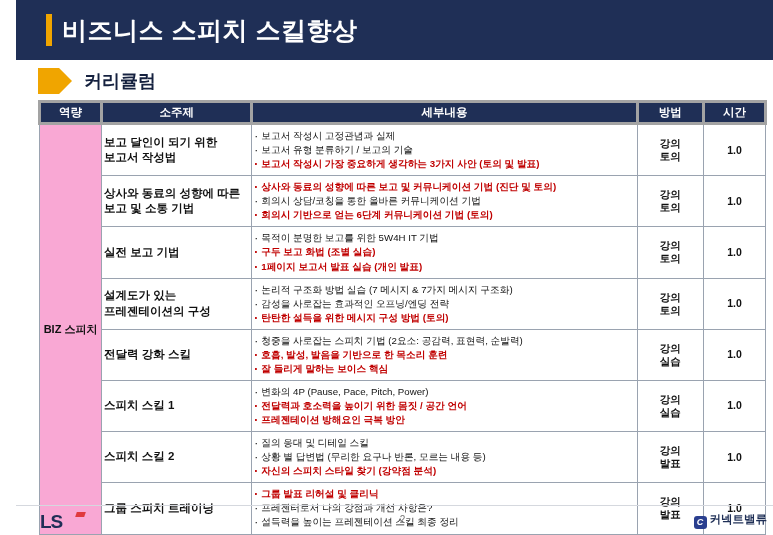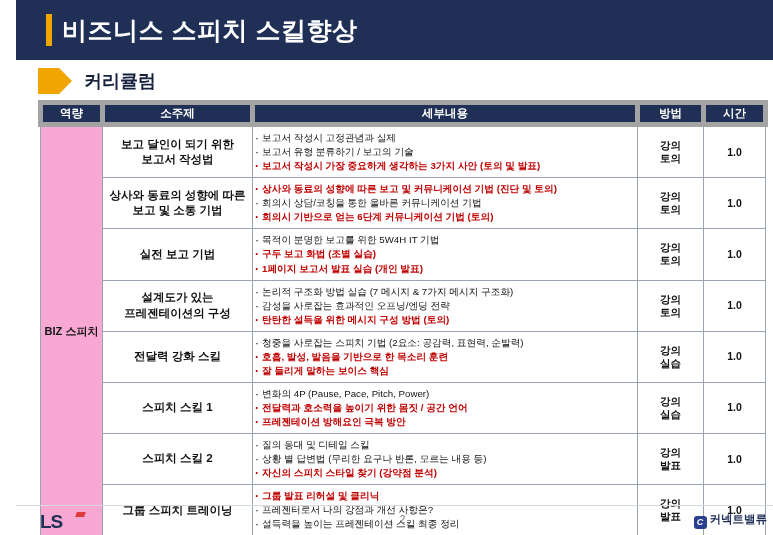--- a/index.html
+++ b/index.html
@@ -50,35 +50,35 @@
     table-layout:fixed;
   }
   .tbl th, .tbl td {
     border:1px solid #9aa3b0;
     padding:0;
   }
   .tbl thead th {
     background:#1f2f56; color:#fff;
     font-size:11.5px; font-weight:bold;
     height:22px; text-align:center; vertical-align:middle;
-    border:5px solid #a3a3a3;
+    border:3px solid #a3a3a3;
   }
   .col-cap { width:62px; }
   .col-sub { width:150px; }
   .col-det { width:385px; }
   .col-met { width:66px; }
   .col-tim { width:62px; }
 
   td.cap-cell {
     background:#f9a8d4;
     text-align:center; vertical-align:middle;
     font-size:11px; font-weight:bold; color:#111;
   }
   td.sub-cell {
-    text-align:center; vertical-align:middle;
+    text-align:left; vertical-align:middle;
     font-size:11.5px; font-weight:bold; color:#111;
     line-height:1.35;
     padding:3px 2px;
   }
   td.det-cell {
     vertical-align:middle;
     padding:4px 1px;
   }
   td.met-cell, td.tim-cell {
     text-align:center; vertical-align:middle;

